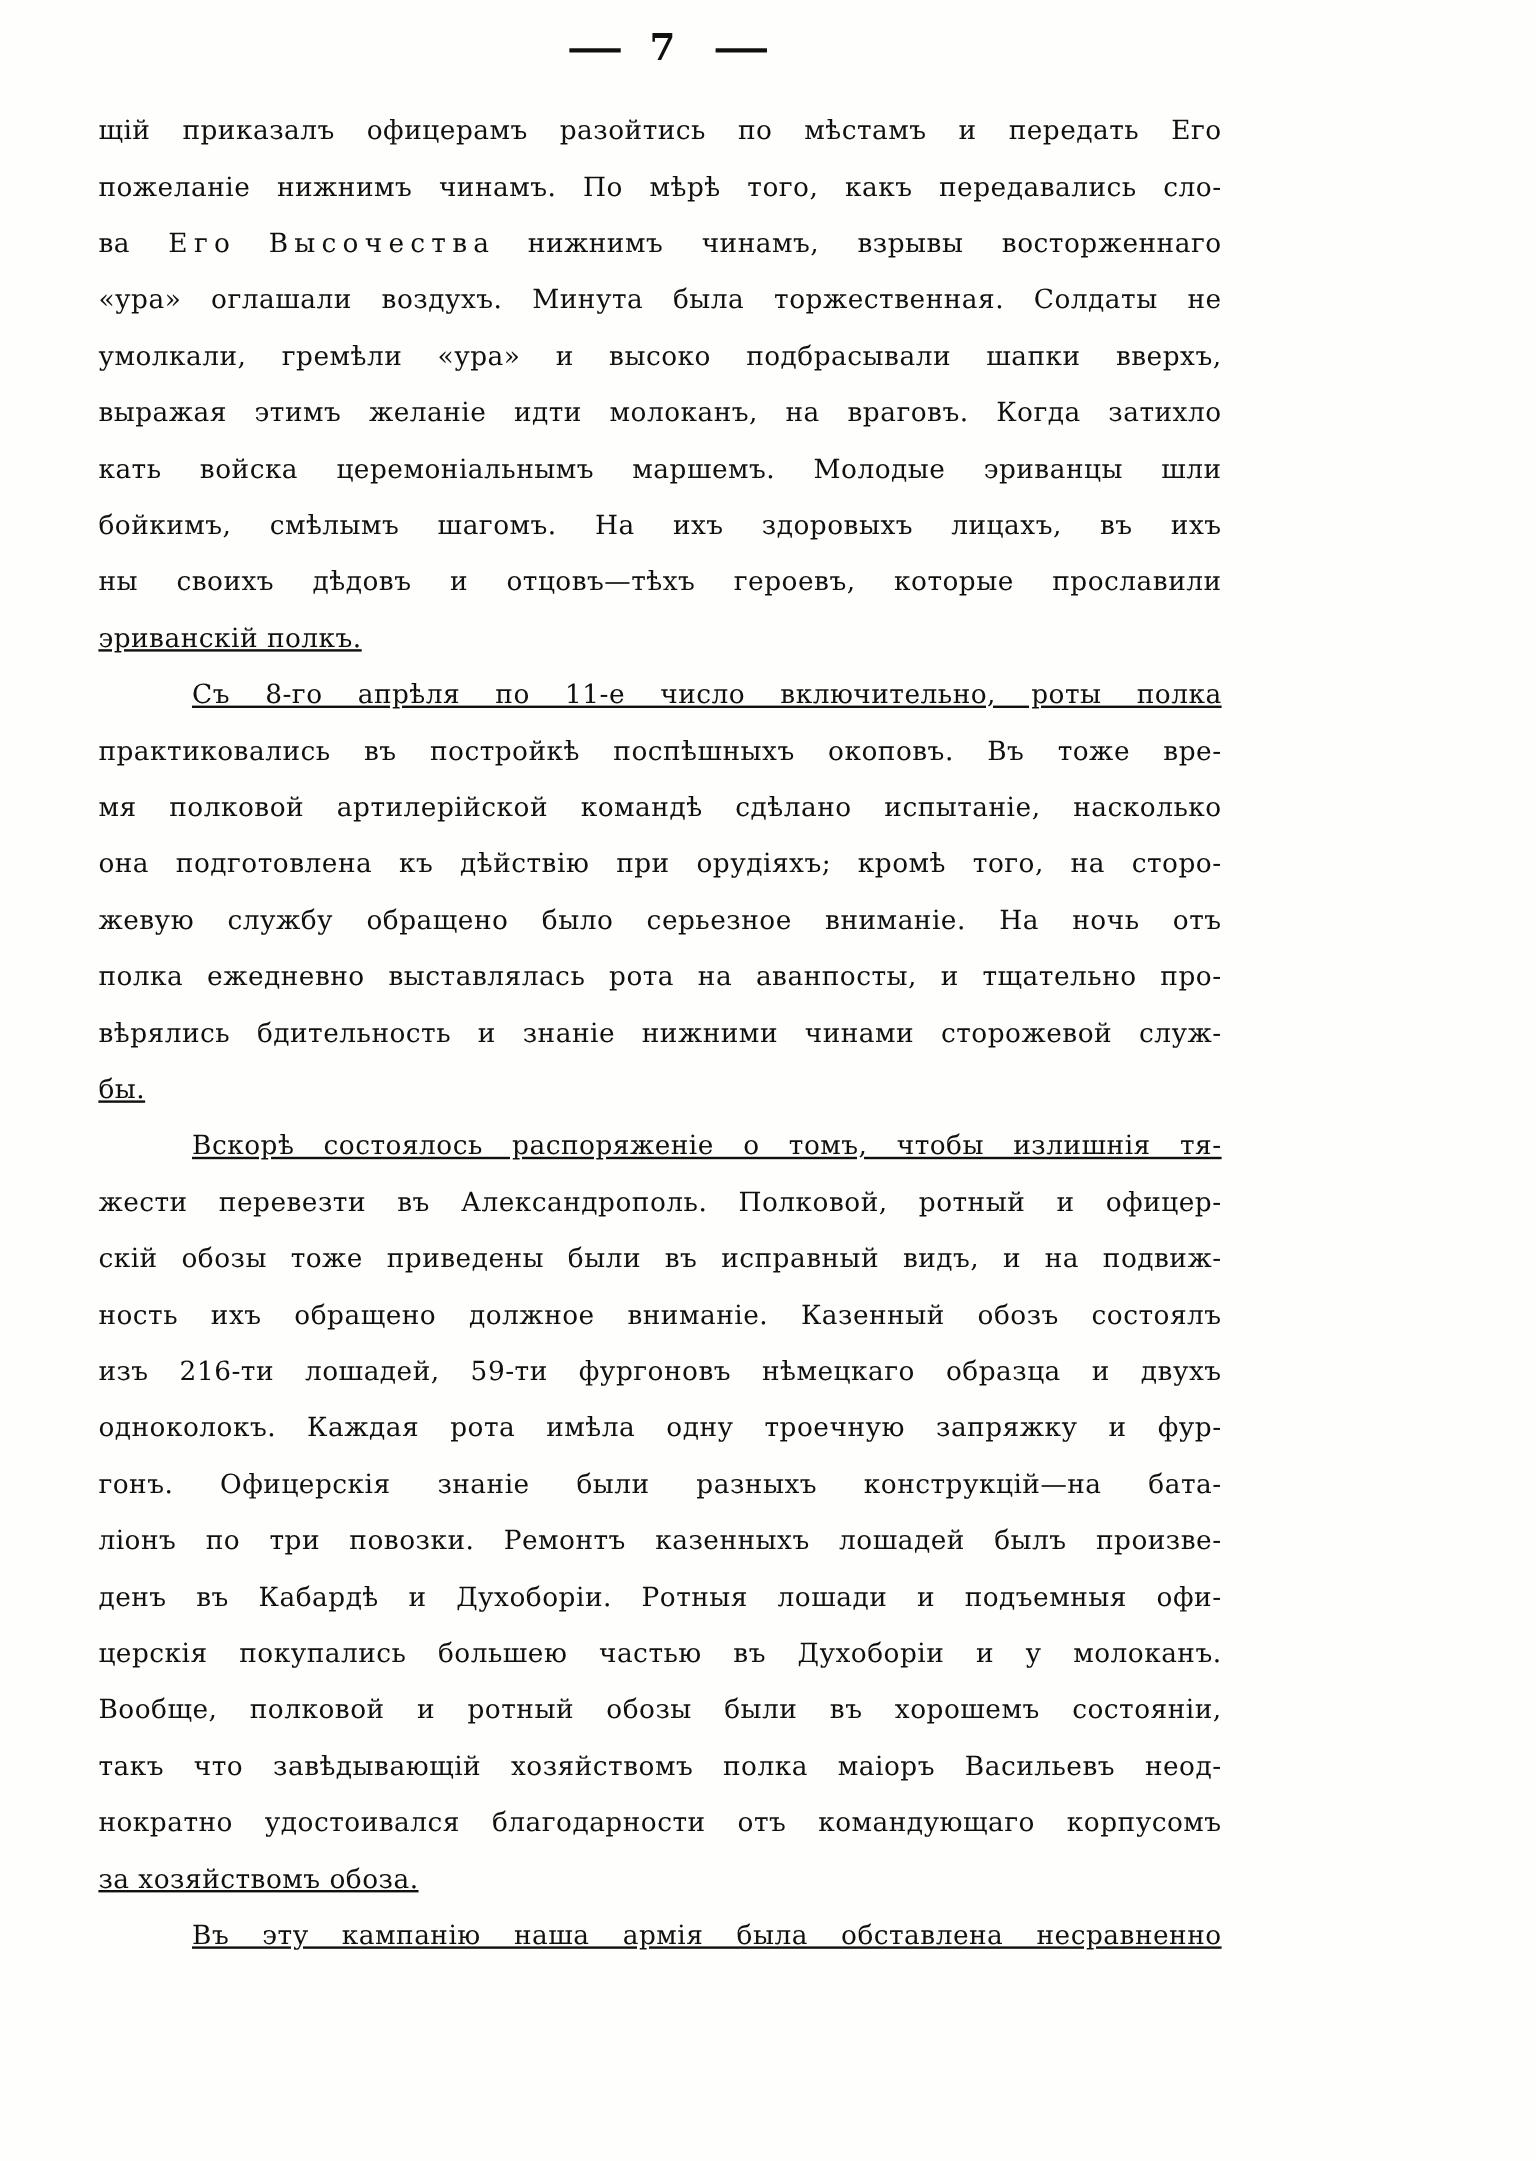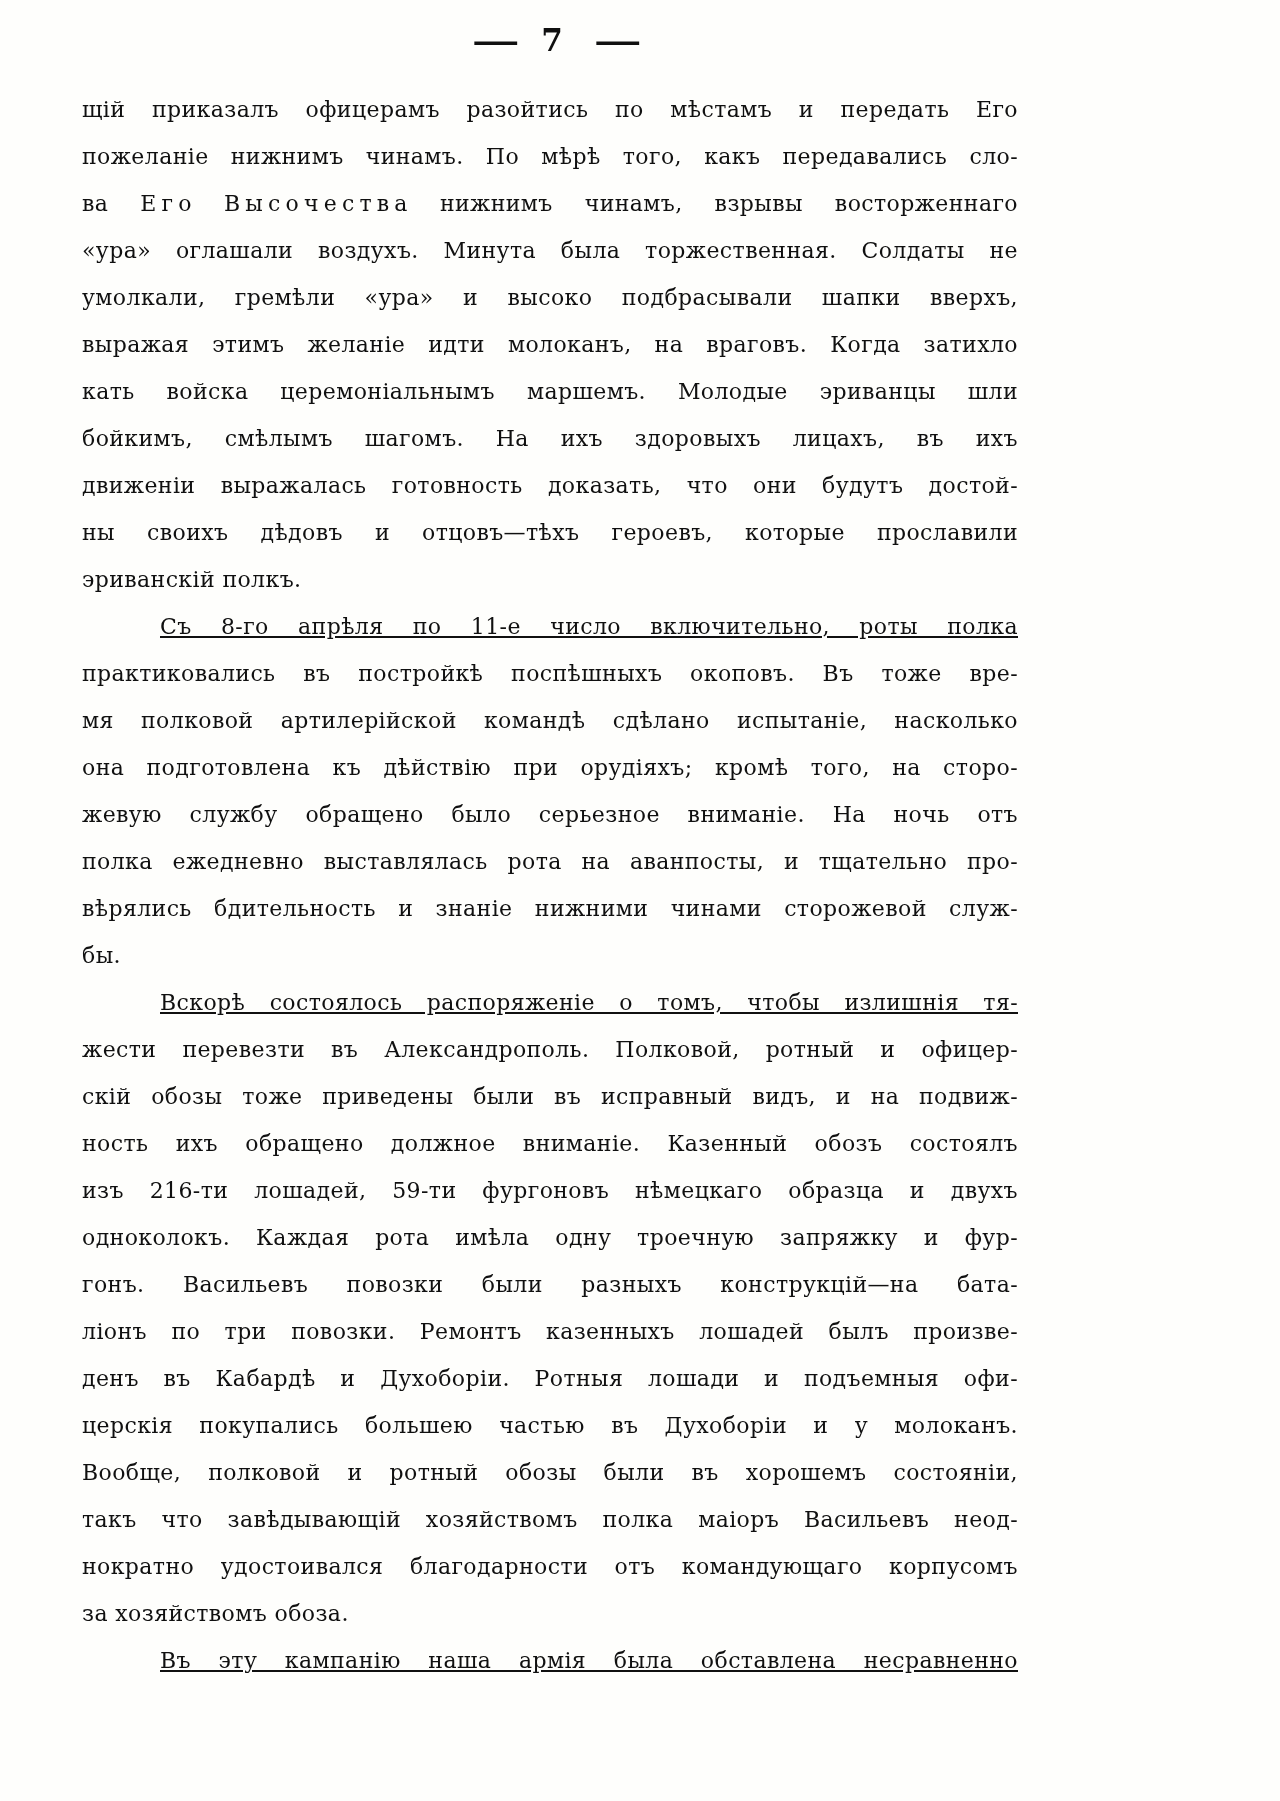--- a/index.html
+++ b/index.html
@@ -54,20 +54,21 @@
     height: 47px;
     overflow: visible;
   }
   .line.indent {
     text-indent: 78px;
     text-decoration: underline;
   }
   .line.para-end {
     text-align: right;
     text-align-last: left;
+    text-decoration: underline;
   }
 </style>
 </head>
 <body>
 
 <div class="page">
 
   <div class="page-header">
     <span class="dash">—</span>
     <span class="num">7</span>
@@ -76,38 +77,37 @@
 
   <div class="text-block">
       <div class="line">щій приказалъ офицерамъ разойтись по мѣстамъ и передать Его</div>
       <div class="line">пожеланіе нижнимъ чинамъ. По мѣрѣ того, какъ передавались сло-</div>
       <div class="line">ва Е г о В ы с о ч е с т в а нижнимъ чинамъ, взрывы восторженнаго</div>
       <div class="line">«ура» оглашали воздухъ. Минута была торжественная. Солдаты не</div>
       <div class="line">умолкали, гремѣли «ура» и высоко подбрасывали шапки вверхъ,</div>
       <div class="line">выражая этимъ желаніе идти молоканъ, на враговъ. Когда затихло</div>
       <div class="line">кать войска церемоніальнымъ маршемъ. Молодые эриванцы шли</div>
       <div class="line">бойкимъ, смѣлымъ шагомъ. На ихъ здоровыхъ лицахъ, въ ихъ</div>
-      <div class="line">движеніи выражалась готовность доказать, что они будутъ достой-</div>
       <div class="line">ны своихъ дѣдовъ и отцовъ—тѣхъ героевъ, которые прославили</div>
       <div class="line para-end">эриванскій полкъ.</div>
       <div class="line indent">Съ 8-го апрѣля по 11-е число включительно, роты полка</div>
       <div class="line">практиковались въ постройкѣ поспѣшныхъ окоповъ. Въ тоже вре-</div>
       <div class="line">мя полковой артилерійской командѣ сдѣлано испытаніе, насколько</div>
       <div class="line">она подготовлена къ дѣйствію при орудіяхъ; кромѣ того, на сторо-</div>
       <div class="line">жевую службу обращено было серьезное вниманіе. На ночь отъ</div>
       <div class="line">полка ежедневно выставлялась рота на аванпосты, и тщательно про-</div>
       <div class="line">вѣрялись бдительность и знаніе нижними чинами сторожевой служ-</div>
       <div class="line para-end">бы.</div>
       <div class="line indent">Вскорѣ состоялось распоряженіе о томъ, чтобы излишнія тя-</div>
       <div class="line">жести перевезти въ Александрополь. Полковой, ротный и офицер-</div>
       <div class="line">скій обозы тоже приведены были въ исправный видъ, и на подвиж-</div>
       <div class="line">ность ихъ обращено должное вниманіе. Казенный обозъ состоялъ</div>
       <div class="line">изъ 216-ти лошадей, 59-ти фургоновъ нѣмецкаго образца и двухъ</div>
       <div class="line">одноколокъ. Каждая рота имѣла одну троечную запряжку и фур-</div>
-      <div class="line">гонъ. Васильевъ повозки были разныхъ конструкцій—на бата-</div>
+      <div class="line">гонъ. Офицерскія знаніе были разныхъ конструкцій—на бата-</div>
       <div class="line">ліонъ по три повозки. Ремонтъ казенныхъ лошадей былъ произве-</div>
       <div class="line">денъ въ Кабардѣ и Духоборіи. Ротныя лошади и подъемныя офи-</div>
       <div class="line">церскія покупались большею частью въ Духоборіи и у молоканъ.</div>
       <div class="line">Вообще, полковой и ротный обозы были въ хорошемъ состояніи,</div>
       <div class="line">такъ что завѣдывающій хозяйствомъ полка маіоръ Васильевъ неод-</div>
       <div class="line">нократно удостоивался благодарности отъ командующаго корпусомъ</div>
       <div class="line para-end">за хозяйствомъ обоза.</div>
       <div class="line indent">Въ эту кампанію наша армія была обставлена несравненно</div>
     </div>
 

